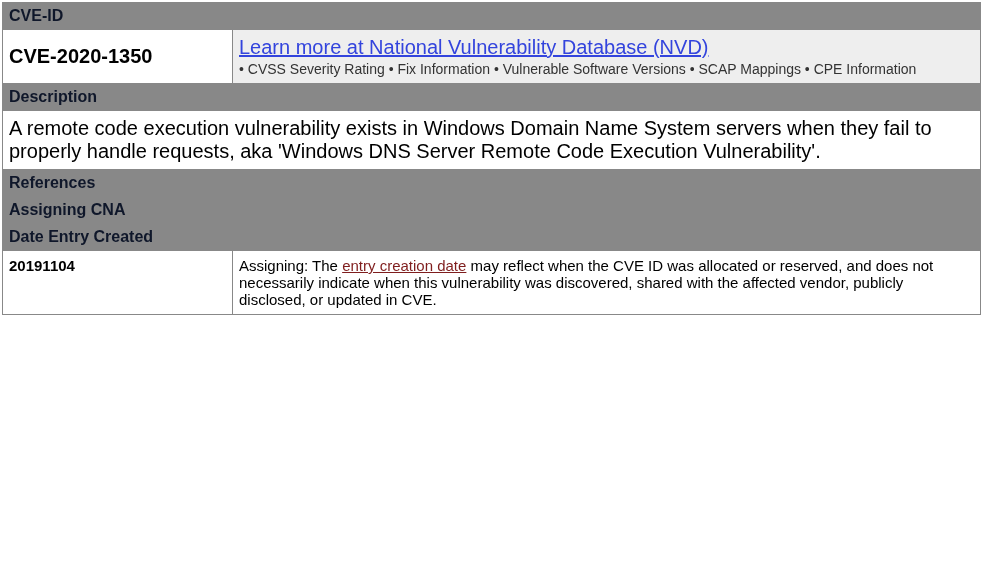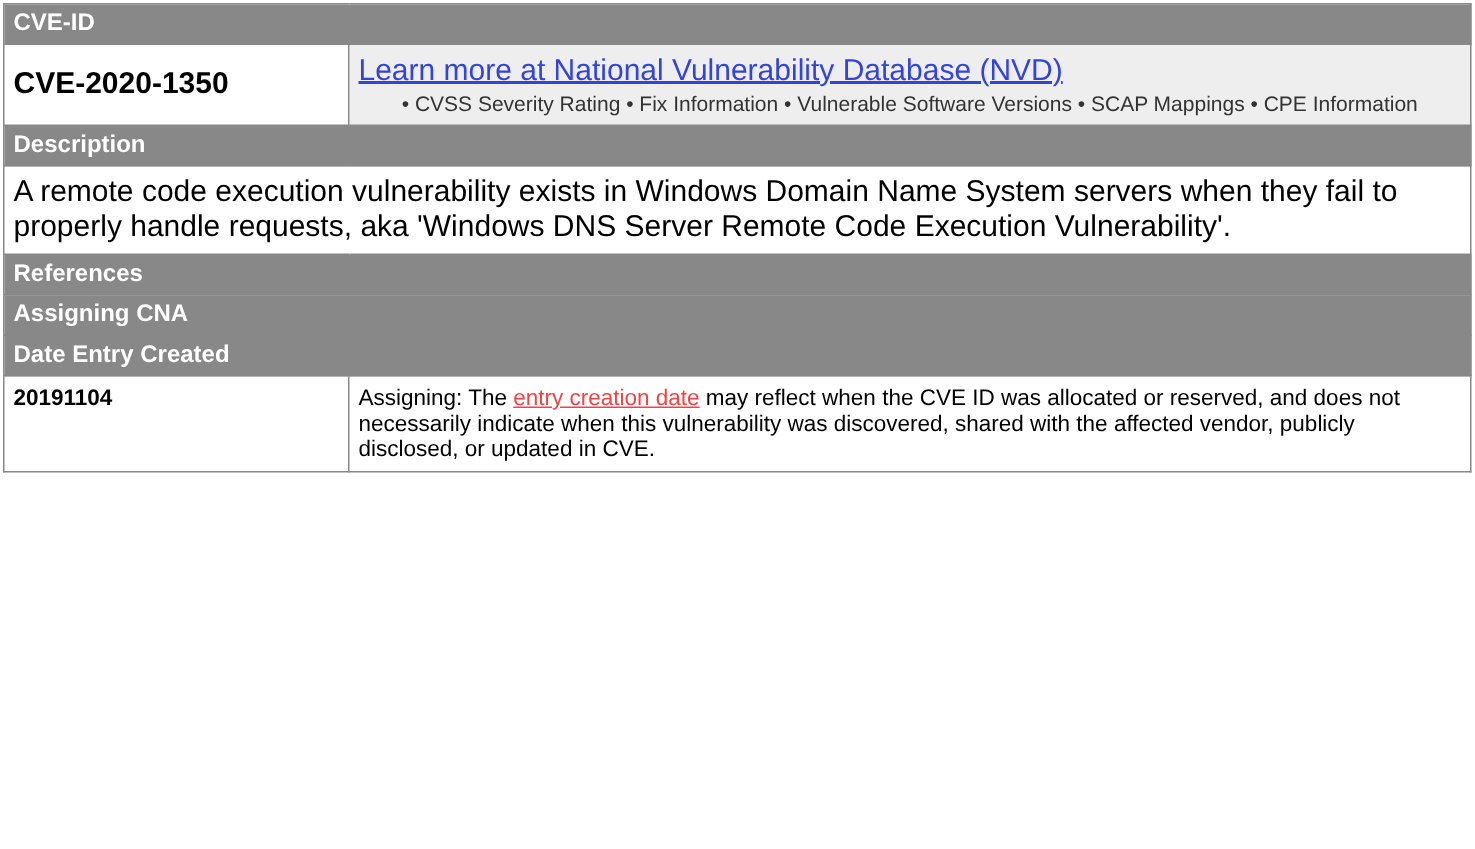--- a/index.html
+++ b/index.html
@@ -20,21 +20,21 @@
       border-collapse: collapse;
       border: 1px solid #888;
     }
     td {
       border: 1px solid #888;
       padding: 3px 6px;
       vertical-align: top;
     }
     .header-row td {
       background: #888;
-      color: #ffffff;
+      color: #0f172a;
       font-weight: bold;
       font-size: 16px;
       padding: 4px 6px;
     }
     .cve-id-cell {
       background: #fff;
       font-weight: bold;
       font-size: 20px;
       width: 230px;
       padding: 14px 6px;
@@ -45,21 +45,20 @@
       padding: 6px 6px;
     }
     .learn-more-link {
       color: #3344dd;
       font-size: 20px;
     }
     .learn-more-subtext {
       color: #333;
       font-size: 14px;
       margin-top: 2px;
-      text-align: center;
     }
     .description-cell {
       background: #fff;
       font-size: 20px;
       padding: 6px 6px;
     }
     .note-cell {
       background: #eee;
       color: #a02020;
       font-size: 14px;
@@ -98,21 +97,21 @@
       font-size: 15px;
       padding: 6px 6px;
       width: 230px;
     }
     .disclaimer-cell {
       background: #fff;
       font-size: 15px;
       padding: 6px 6px;
     }
     .disclaimer-cell a {
-      color: #ef4444;
+      color: #7f1d1d;
       text-decoration: underline;
     }
   </style>
 </head>
 <body>
 
 <table>
   <tbody>
       <tr class="header-row">
     <td colspan="2">CVE-ID</td>

